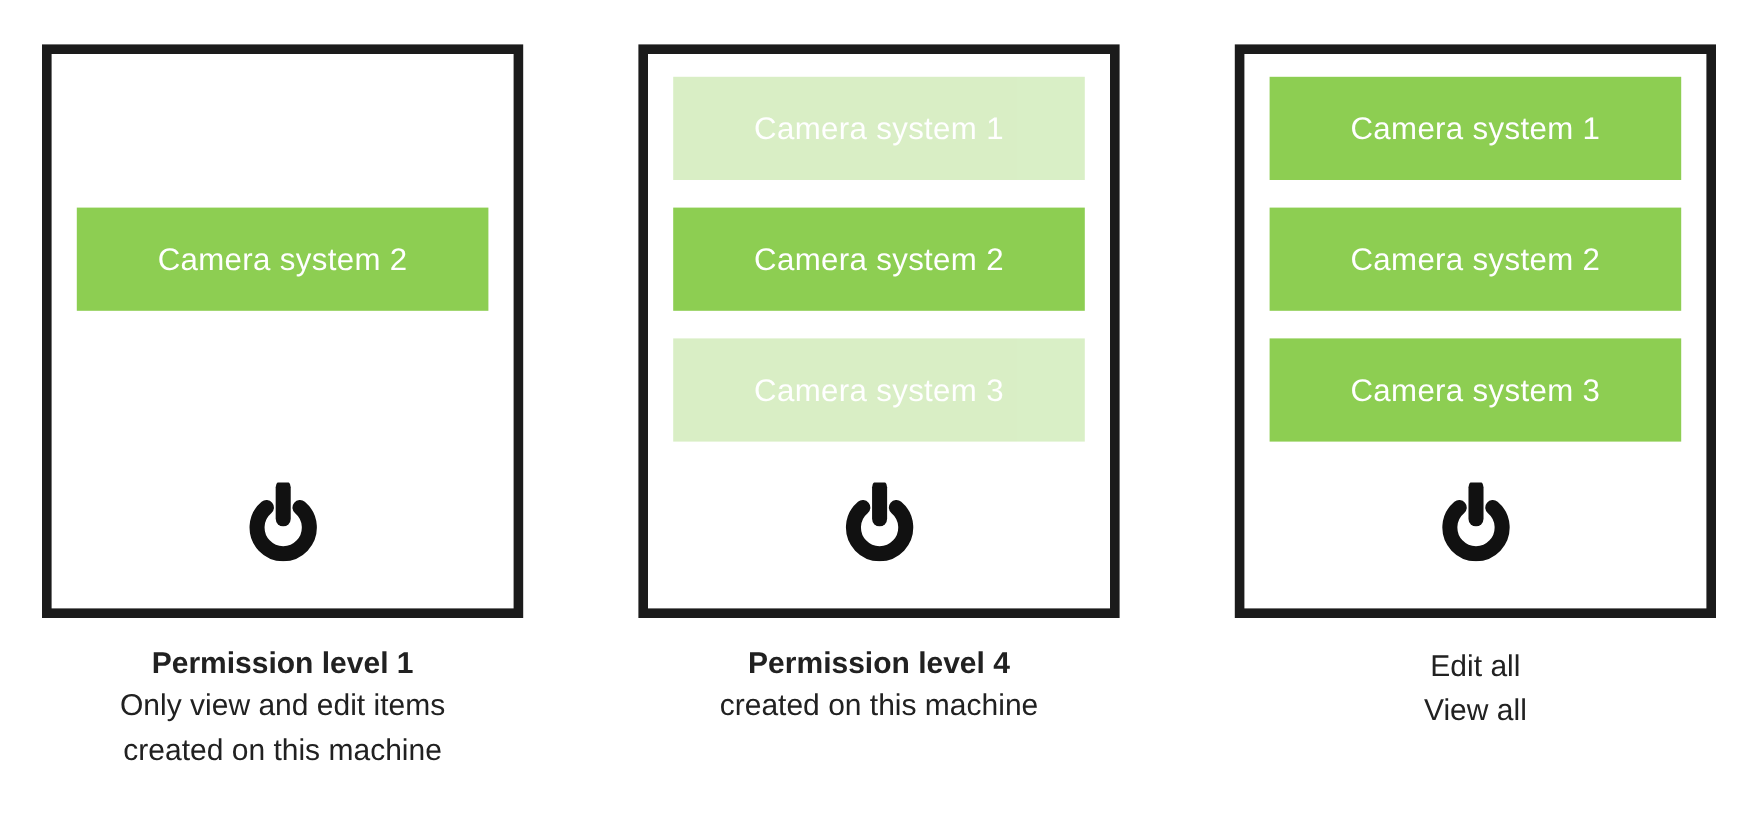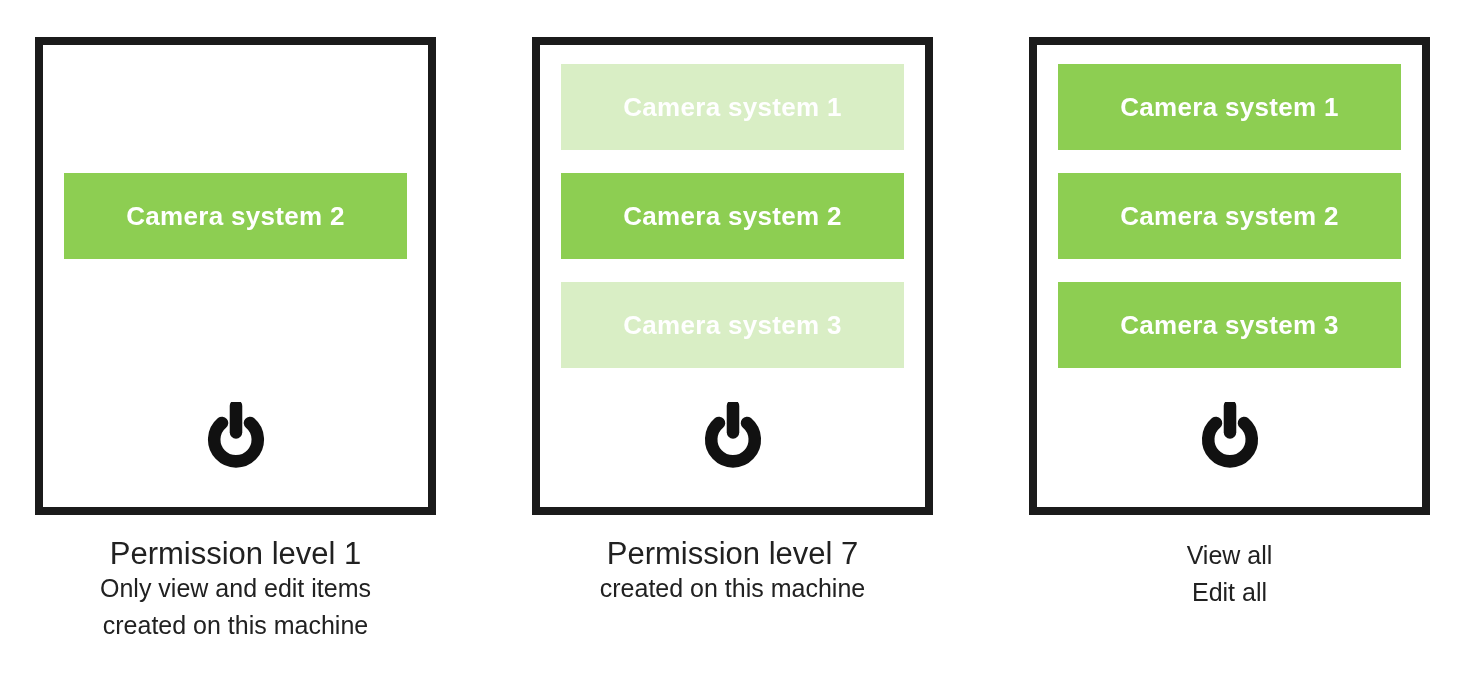--- a/index.html
+++ b/index.html
@@ -36,21 +36,21 @@
   .btn-stack {
     display: flex;
     flex-direction: column;
     gap: 23px;
   }
   .cam-btn {
     height: 86px;
     background: var(--button-green, #8dce52);
     color: var(--button-text, #ffffff);
     font-size: 26px;
-    font-weight: bold;
+    font-weight: normal;
     display: flex;
     align-items: center;
     justify-content: center;
     letter-spacing: 0.3px;
   }
   .cam-btn[data-state="faded"] {
     opacity: 0.33;
   }
   .cam-btn[data-state="hidden"] {
     visibility: hidden;
@@ -62,22 +62,22 @@
   }
   .power svg {
     display: block;
   }
   .caption {
     margin-top: 22px;
     text-align: center;
     color: var(--caption-text, #212121);
   }
   .caption-title {
-    font-size: 31px;
-    font-weight: normal;
+    font-size: 25px;
+    font-weight: bold;
     line-height: 33px;
   }
   .caption-line {
     font-size: 25px;
     line-height: 37px;
   }
 </style>
 </head>
 <body>
 
@@ -112,38 +112,38 @@
         <div class="cam-btn" data-state="faded">Camera system 3</div>
       </div>
       <div class="power">
         <svg width="66" height="66" viewBox="0 0 100 100" fill="none">
           <path d="M 71.2 31.7 A 33 33 0 1 1 28.8 31.7" stroke="#111111" stroke-width="19" stroke-linecap="round"></path>
           <line x1="50" y1="6" x2="50" y2="46" stroke="#111111" stroke-width="19" stroke-linecap="round"></line>
         </svg>
       </div>
     </div>
     <div class="caption">
-      <div class="caption-title">Permission level 7</div>
+      <div class="caption-title">Permission level 4</div>
       <div class="caption-line">created on this machine</div>
     </div>
   </section>
 
   <section class="panel">
     <div class="device">
       <div class="btn-stack">
         <div class="cam-btn" data-state="active">Camera system 1</div>
         <div class="cam-btn" data-state="active">Camera system 2</div>
         <div class="cam-btn" data-state="active">Camera system 3</div>
       </div>
       <div class="power">
         <svg width="66" height="66" viewBox="0 0 100 100" fill="none">
           <path d="M 71.2 31.7 A 33 33 0 1 1 28.8 31.7" stroke="#111111" stroke-width="19" stroke-linecap="round"></path>
           <line x1="50" y1="6" x2="50" y2="46" stroke="#111111" stroke-width="19" stroke-linecap="round"></line>
         </svg>
       </div>
     </div>
     <div class="caption">
+      <div class="caption-line">Edit all</div>
       <div class="caption-line">View all</div>
-      <div class="caption-line">Edit all</div>
     </div>
   </section>
 
 </div>
 
 </body></html>

